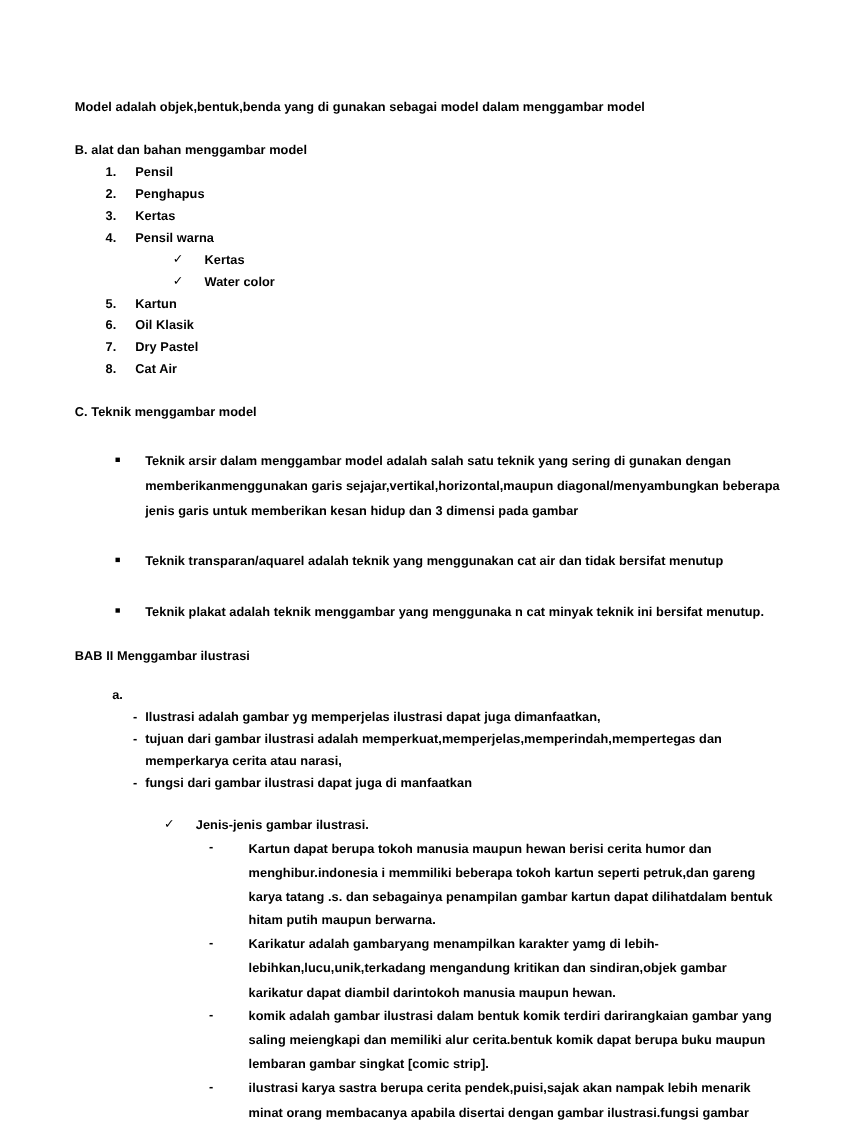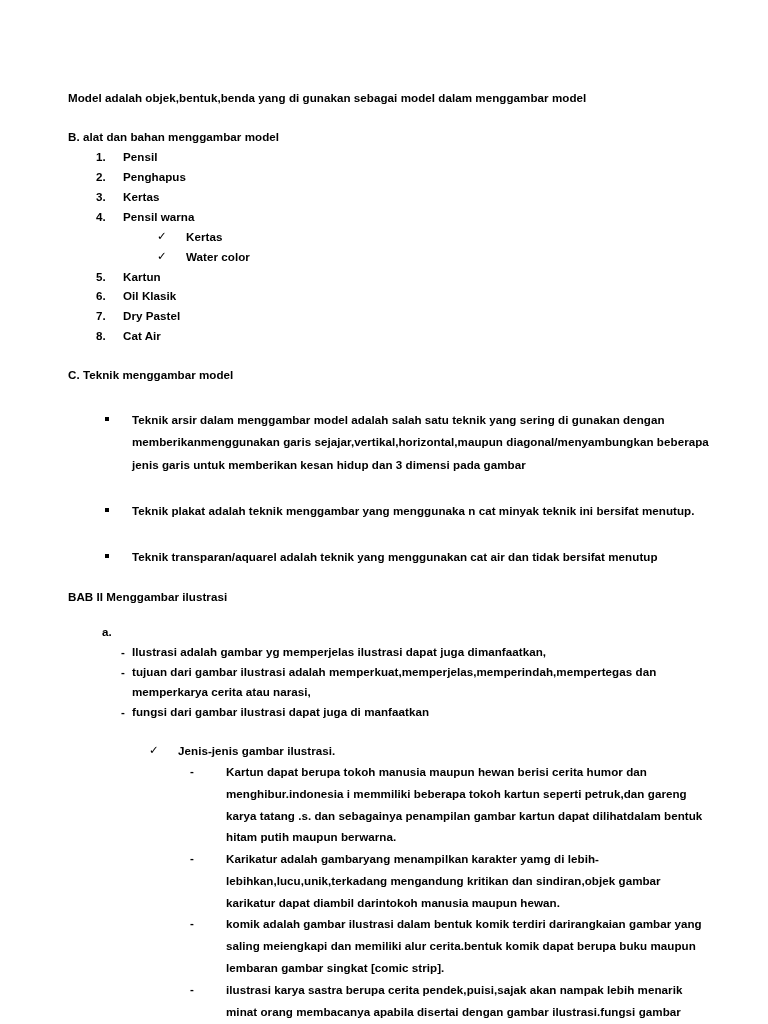--- a/index.html
+++ b/index.html
@@ -153,25 +153,25 @@
     <div class="spacer-lg"></div>
 
     <p class="para">C.  Teknik menggambar model</p>
 
     <div class="row lvl-sq">
       <span class="marker"><i class="sq-glyph"></i></span>
       <span class="content">Teknik arsir dalam menggambar model adalah salah satu teknik yang sering di gunakan dengan memberikanmenggunakan garis sejajar,vertikal,horizontal,maupun diagonal/menyambungkan beberapa jenis garis untuk memberikan kesan hidup dan 3 dimensi pada gambar</span>
     </div>
     <div class="row lvl-sq">
       <span class="marker"><i class="sq-glyph"></i></span>
-      <span class="content">Teknik plakat adalah teknik menggambar yang menggunaka n cat minyak teknik ini bersifat menutup.</span>
+      <span class="content">Teknik transparan/aquarel adalah teknik yang menggunakan cat air dan tidak bersifat menutup</span>
     </div>
     <div class="row lvl-sq">
       <span class="marker"><i class="sq-glyph"></i></span>
-      <span class="content">Teknik transparan/aquarel adalah teknik yang menggunakan cat air dan tidak bersifat menutup</span>
+      <span class="content">Teknik plakat adalah teknik menggambar yang menggunaka n cat minyak teknik ini bersifat menutup.</span>
     </div>
 
     <div class="spacer-lg"></div>
 
     <p class="para">BAB II Menggambar ilustrasi</p>
 
     <div class="spacer-md"></div>
 
     <div class="row lvl-alpha">
       <span class="marker">a.</span>

